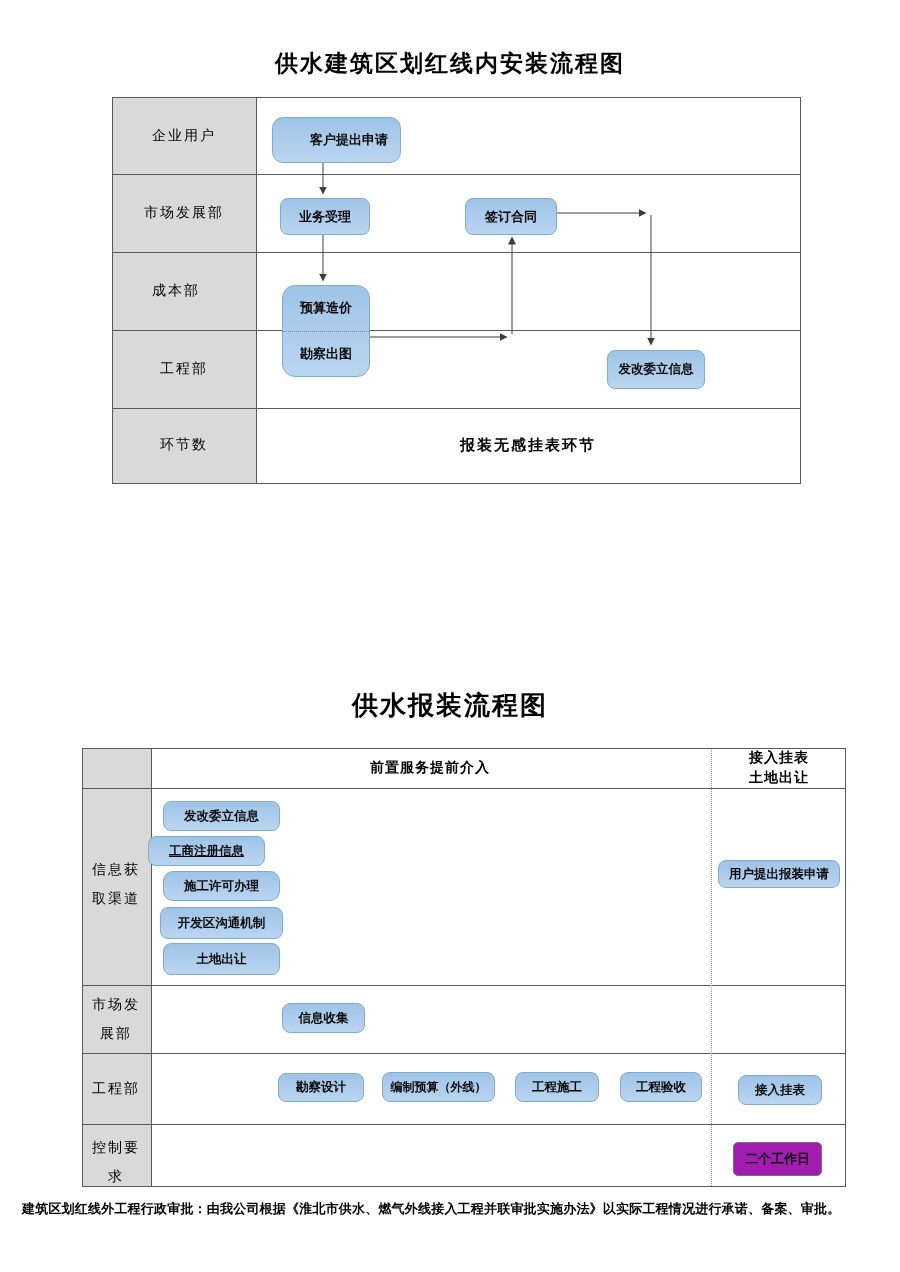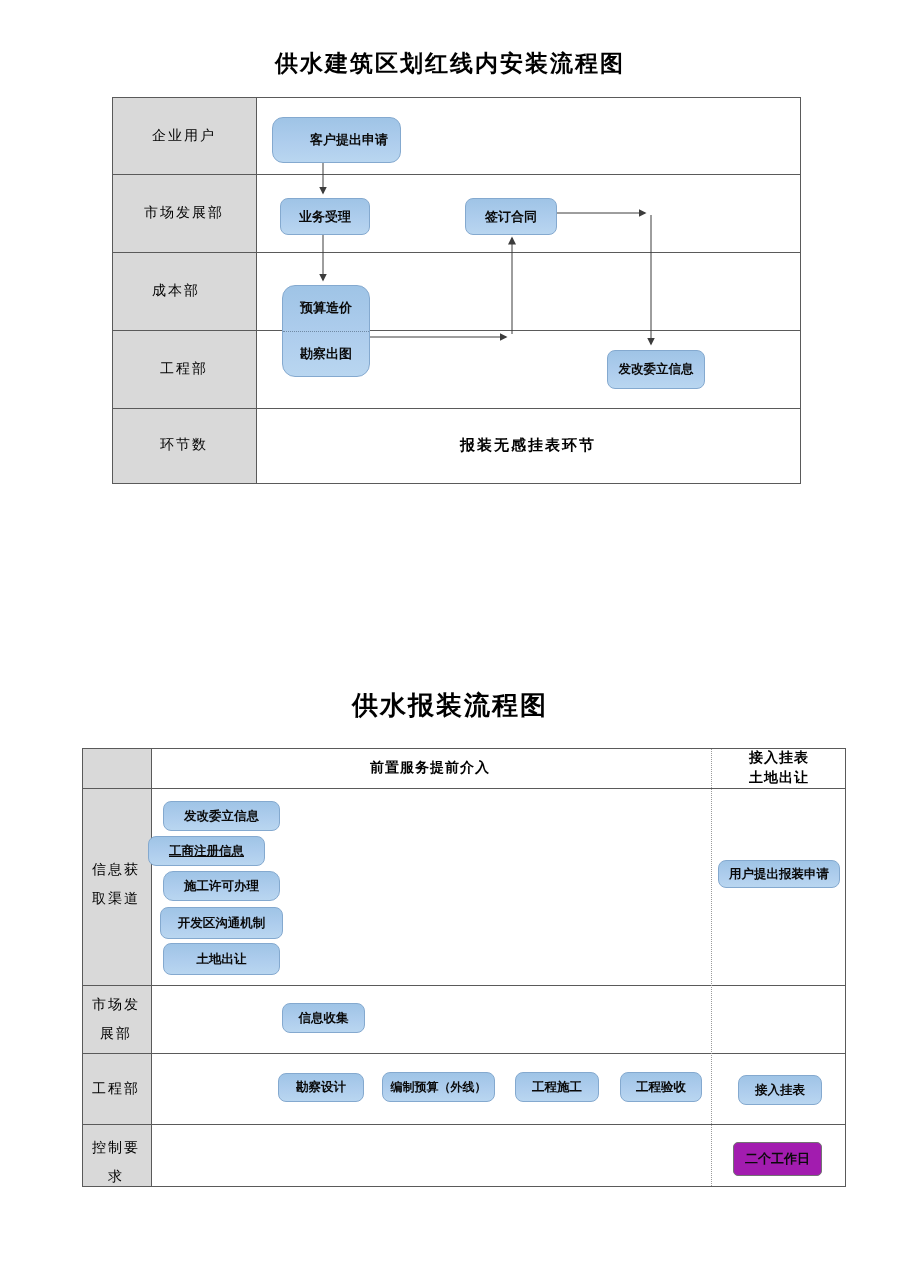--- a/index.html
+++ b/index.html
@@ -166,14 +166,15 @@
   <div class="node small" id="b-land">土地出让</div>
   <div class="node small" id="b-collect">信息收集</div>
   <div class="node small" id="b-survey">勘察设计</div>
   <div class="node" id="b-budget">编制预算（外线）</div>
   <div class="node small" id="b-constr">工程施工</div>
   <div class="node small" id="b-inspect">工程验收</div>
   <div class="node" id="b-userapply">用户提出报装申请</div>
   <div class="node small" id="b-meter2">接入挂表</div>
   <div class="node" id="b-days">二个工作日</div>
 
+  <div class="abs" id="footnote">建筑区划红线外工程行政审批：由我公司根据《淮北市供水、燃气外线接入工程并联审批实施办法》以实际工程情况进行承诺、备案、审批。</div>
 
 </div>
 
 </body></html>

